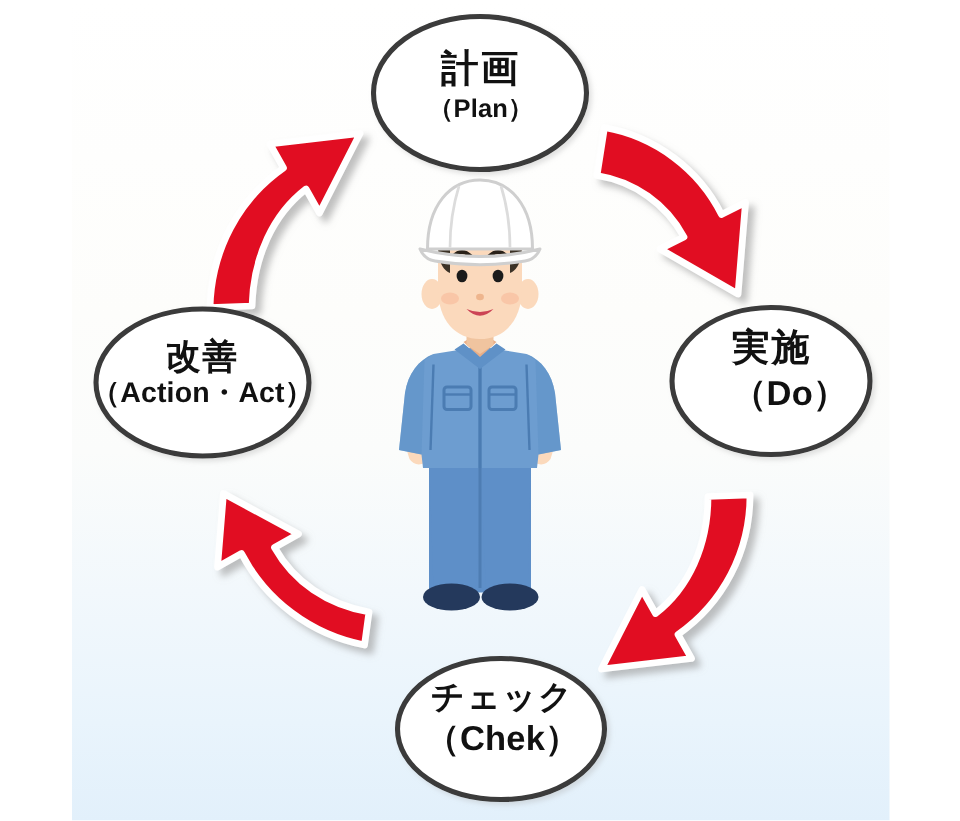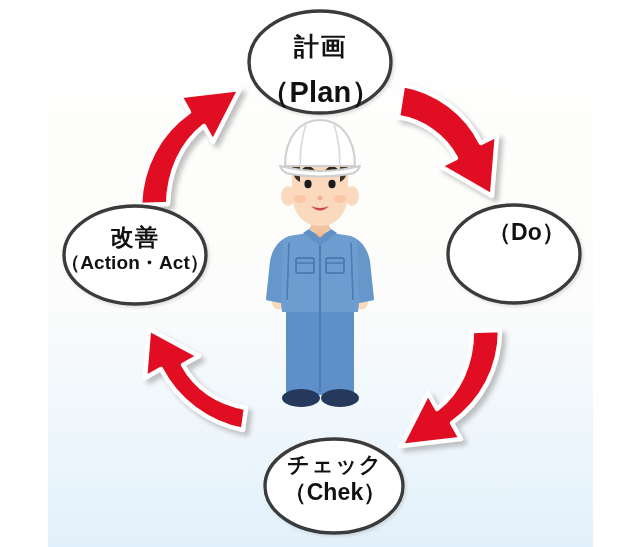--- a/index.html
+++ b/index.html
@@ -61,21 +61,21 @@
     letter-spacing: 0.06em;
   }
   .node-en {
     display: block;
     font-weight: bold;
     letter-spacing: 0.005em;
   }
 
   #label-plan   { left: 249px; top: 32px;  width: 143px; }
   #label-plan   .node-jp { font-size: 25px; }
-  #label-plan   .node-en { font-size: 29px; margin-top: 13px; }
+  #label-plan   .node-en { font-size: 17px; margin-top: 1px; }
 
   #label-do     { left: 448px; top: 218px; width: 133px; }
   #label-do     .node-jp { font-size: 25px; }
   #label-do     .node-en { font-size: 23px; margin-top: 1px; margin-left: 24px; }
 
   #label-check  { left: 265px; top: 452px; width: 140px; }
   #label-check  .node-jp { font-size: 22px; }
   #label-check  .node-en { font-size: 23px; margin-top: 1px; }
 
   #label-action { left: 57px;  top: 224px; width: 156px; }
@@ -232,20 +232,21 @@
     <ellipse cx="334" cy="486" rx="69" ry="47" fill="#ffffff" stroke="#3a3a3a" stroke-width="3.4" filter="url(#ellipseShadow)"></ellipse>
     <ellipse cx="135" cy="255" rx="71" ry="49" fill="#ffffff" stroke="#3a3a3a" stroke-width="3.4" filter="url(#ellipseShadow)"></ellipse>
   </svg>
 
   <div class="node-label" id="label-plan">
     <span class="node-jp">計画</span>
     <span class="node-en">（Plan）</span>
   </div>
 
   <div class="node-label" id="label-do">
+    <span class="node-jp">実施</span>
     <span class="node-en">（Do）</span>
   </div>
 
   <div class="node-label" id="label-check">
     <span class="node-jp">チェック</span>
     <span class="node-en">（Chek）</span>
   </div>
 
   <div class="node-label" id="label-action">
     <span class="node-jp">改善</span>

